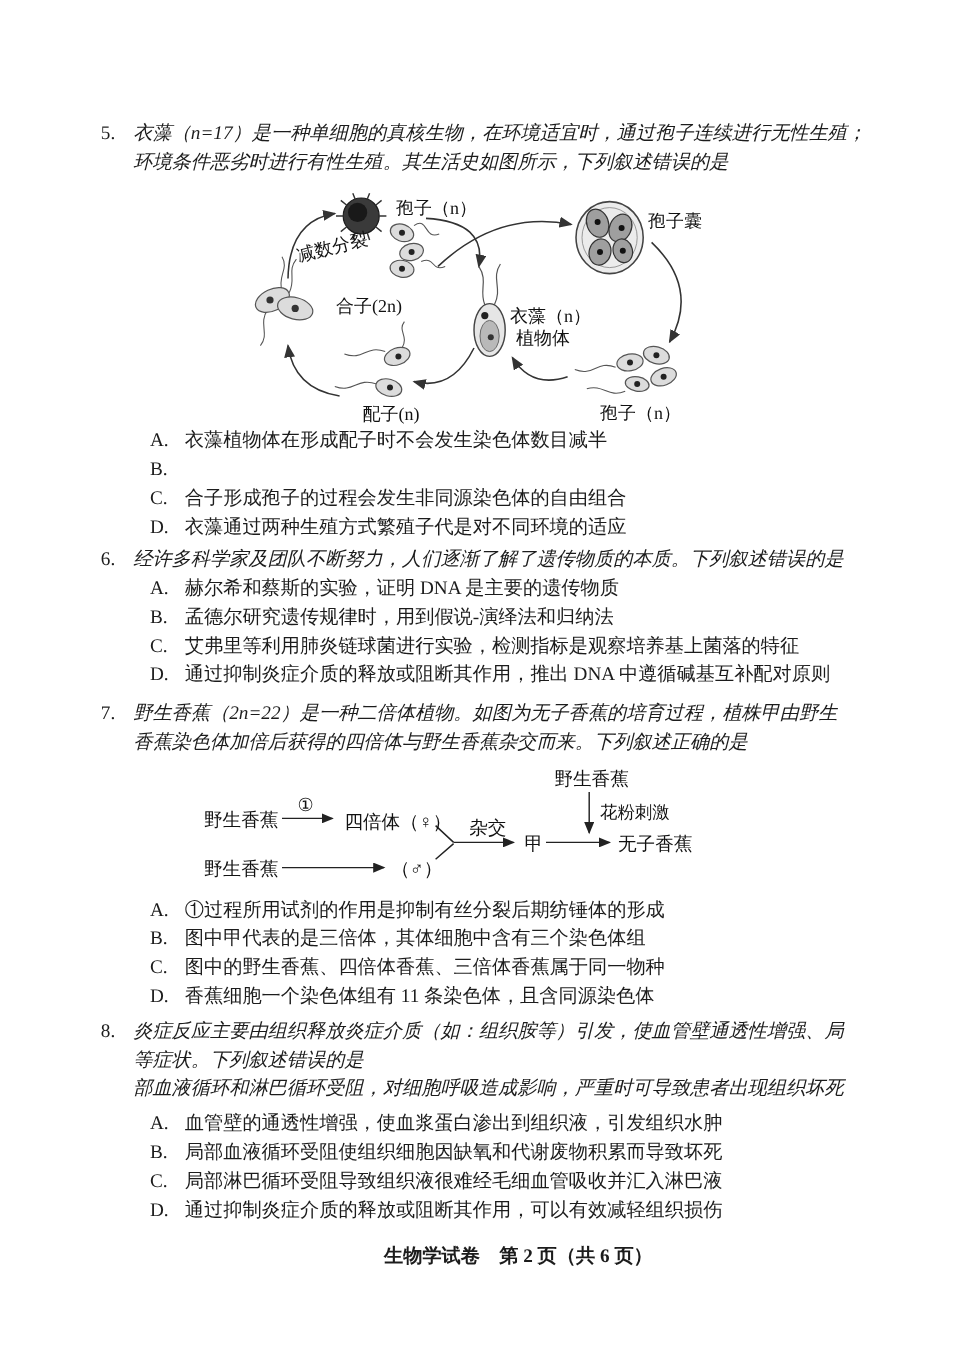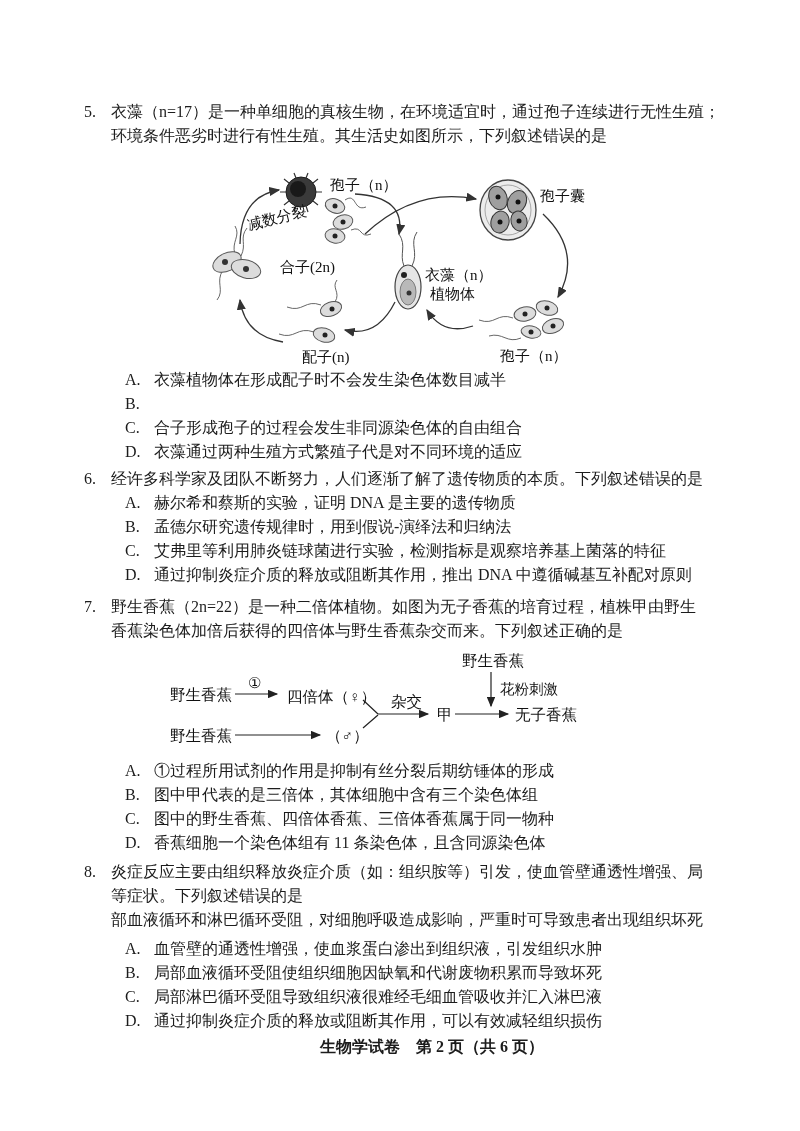--- a/index.html
+++ b/index.html
@@ -5,26 +5,26 @@
   html,body { margin:0; padding:0; background:#e9e9e9; }
   .page {
     position:relative; width:800px; height:1131px; margin:0 auto;
     background:#ffffff; color:#1c1c1c;
     font-family:"Liberation Serif","DejaVu Serif",serif;
     overflow:hidden;
   }
   .content { position:absolute; left:84px; top:100px; width:660px; font-size:16px; line-height:24px; }
   .stem { display:flex; }
   .qnum { width:27px; flex:none; }
-  .stem-lines > div { white-space:nowrap; }
+  .stem-lines > div { white-space:nowrap;font-style:italic; }
   .options { padding-left:41px; }
   .option { display:flex; white-space:nowrap; }
   .olabel { width:29px; flex:none; }
   figure { margin:0; padding:0; }
-  #fig5 { margin:24px 0 0 101px; width:400px; height:196px; }
+  #fig5 { margin:12px 0 0 101px; width:400px; height:196px; }
   #fig7 { margin:9px 0 0 36px; width:470px; height:100px; }
   #q6 { margin-top:3px; }
   #q7 { margin-top:8px; }
   #q7 .options { margin-top:7px; }
   #q8 { margin-top:5px; }
   #q8 .options { margin-top:5px; }
   .footer {
     position:absolute; left:320px; top:1037px;
     font-size:16px; font-weight:bold; white-space:nowrap;
   }

